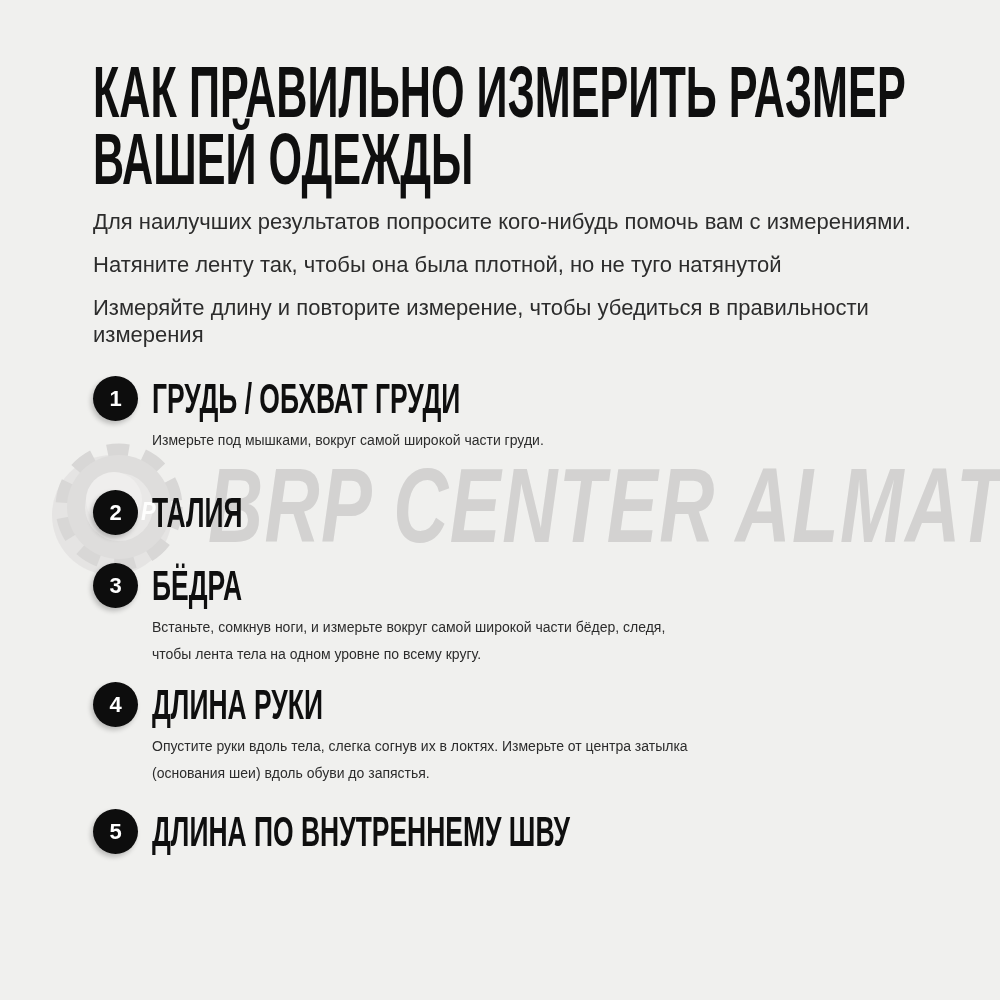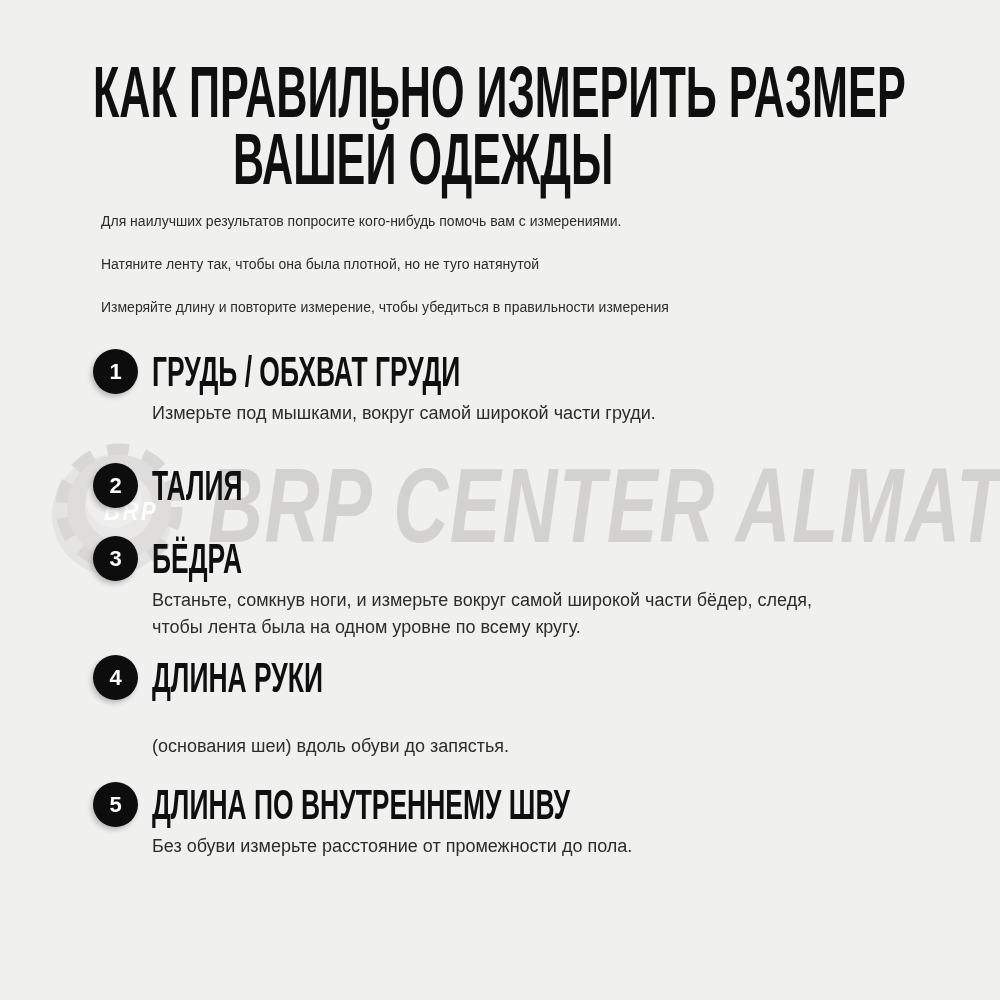--- a/index.html
+++ b/index.html
@@ -25,30 +25,30 @@
   .watermark-text {
     position:absolute; left:208px; top:452px;
     font-size:106px; line-height:1; font-weight:700; font-style:italic;
     letter-spacing:2px; color:#d3d2d1;
     transform:scaleX(0.72); transform-origin:0 0; white-space:nowrap;
   }
 
   
   .content { position:relative; z-index:1; padding:59px 40px 0 93px; }
 
-  h1 { margin:0;text-align:right; }
+  h1 { margin:0; }
   .title-line {
     display:block;
     font-size:72px; line-height:67px; font-weight:700;
     color:#0f0f0f; white-space:nowrap;
     transform:scaleX(0.60); transform-origin:0 0;
   }
 
   .intro { margin-top:15px; }
-  .intro p { margin:0 0 16px 8px; font-size:14px; line-height:27px; color:#2c2c2c; }
+  .intro p { margin:0 0 16px 0; font-size:22px; line-height:27px; color:#2c2c2c; }
 
   .steps { margin:0; }
   .step { margin-top:36px; }
   .step:nth-child(1) { margin-top:28px; }
   .step:nth-child(3) { margin-top:28px; }
   .step:nth-child(4) { margin-top:14px; }
   .step:nth-child(5) { margin-top:22px; }
 
   .step-header { display:flex; align-items:center; gap:14px; }
   .badge {
@@ -57,21 +57,21 @@
     display:flex; align-items:center; justify-content:center;
     font-size:22px; font-weight:700;
     box-shadow:-2px 3px 5px rgba(0,0,0,0.22);
   }
   .step-title {
     margin:0;
     font-size:42px; line-height:45px; font-weight:700;
     color:#0f0f0f; white-space:nowrap;
     transform:scaleX(0.63); transform-origin:0 50%;
   }
-  .step-desc { margin:6px 0 0 59px; font-size:18px; line-height:27px; color:#2c2c2c; }
+  .step-desc { margin:6px 0 0 59px; font-size:14px; line-height:27px; color:#2c2c2c; }
 </style>
 </head>
 <body>
 
 <div class="page">
 
   <div class="watermark-layer">
     <svg class="brp-logo-svg" width="250" height="250" viewBox="0 0 250 250">
       <circle cx="118" cy="133" r="60" fill="#dcdbda" opacity="0.55"></circle>
       <circle cx="125" cy="125" r="56" fill="none" stroke="#d8d7d6" stroke-width="15" stroke-dasharray="21 15"></circle>
@@ -121,40 +121,37 @@
         </div>
       </section>
 
       <section class="step">
         <div class="step-header">
           <div class="badge">3</div>
           <h2 class="step-title">БЁДРА</h2>
         </div>
         <p class="step-desc">
           <span>Встаньте, сомкнув ноги, и измерьте вокруг самой широкой части бёдер, следя,</span><br>
-          <span>чтобы лента была на одном уровне по всему кругу.</span>
+          <span>чтобы лента тела на одном уровне по всему кругу.</span>
         </p>
       </section>
 
       <section class="step">
         <div class="step-header">
           <div class="badge">4</div>
           <h2 class="step-title">ДЛИНА РУКИ</h2>
         </div>
         <p class="step-desc">
-          <br>
+          <span>Опустите руки вдоль тела, слегка согнув их в локтях. Измерьте от центра затылка</span><br>
           <span>(основания шеи) вдоль обуви до запястья.</span>
         </p>
       </section>
 
       <section class="step">
         <div class="step-header">
           <div class="badge">5</div>
           <h2 class="step-title">ДЛИНА ПО ВНУТРЕННЕМУ ШВУ</h2>
         </div>
-        <p class="step-desc">
-          <span>Без обуви измерьте расстояние от промежности до пола.</span>
-        </p>
       </section>
 
     </div>
   </div>
 </div>
 
 </body></html>

